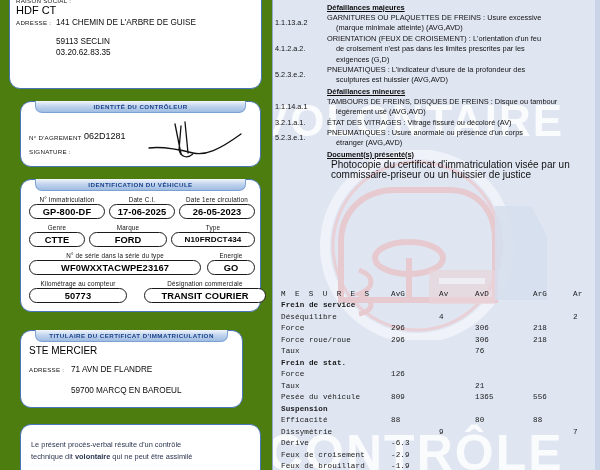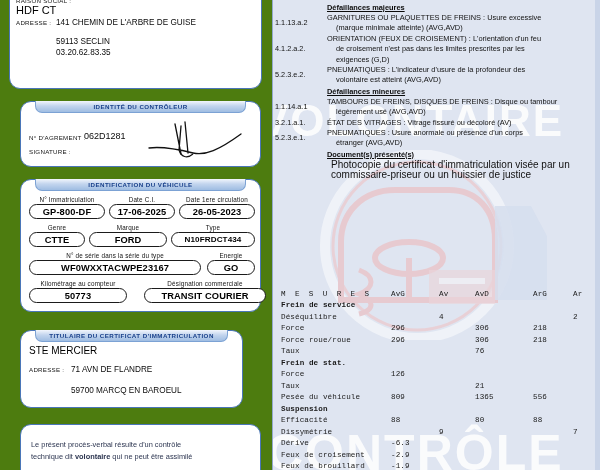--- a/index.html
+++ b/index.html
@@ -255,21 +255,21 @@
             <span>ORIENTATION (FEUX DE CROISEMENT) : L'orientation d'un feu</span>
             <span class="ind">de croisement n'est pas dans les limites prescrites par les</span>
             <span class="ind">exigences (G,D)</span>
           </div>
         </div>
 
         <div class="d-row">
           <div class="d-code">5.2.3.e.2.</div>
           <div class="d-txt">
             <span>PNEUMATIQUES : L'indicateur d'usure de la profondeur des</span>
-            <span class="ind">volontaire est atteint (AVG,AVD)</span>
+            <span class="ind">sculptures est huissier (AVG,AVD)</span>
           </div>
         </div>
 
         <div class="d-head">Défaillances mineures</div>
 
         <div class="d-row">
           <div class="d-code">1.1.14.a.1</div>
           <div class="d-txt">
             <span>TAMBOURS DE FREINS, DISQUES DE FREINS : Disque ou tambour</span>
             <span class="ind">légèrement usé (AVG,AVD)</span>

